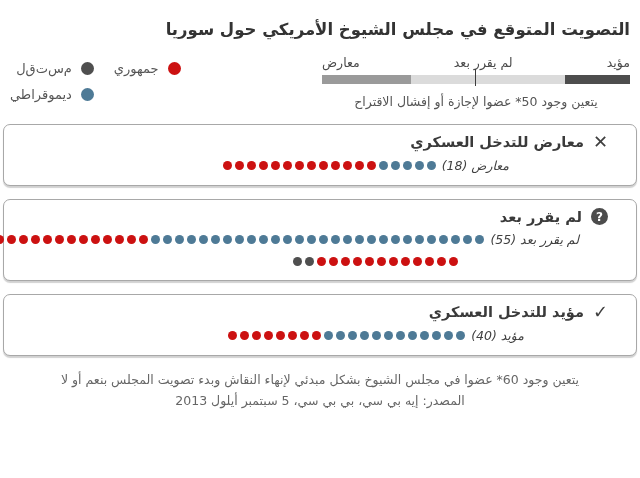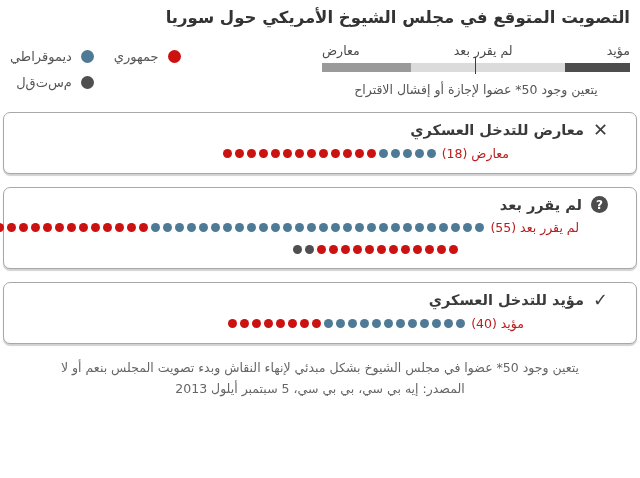--- a/index.html
+++ b/index.html
@@ -3,21 +3,21 @@
 <meta charset="utf-8">
 <style>
   * { box-sizing: border-box; margin: 0; padding: 0; }
   html, body { width: 640px; height: 478px; }
   body {
     background: #ffffff;
     font-family: "DejaVu Sans", sans-serif;
     direction: rtl;
     overflow: hidden;
   }
-  .page { padding: 8px 10px 0; }
+  .page { padding: 20px 10px 0; }
 
   .title {
     font-size: 16.5px;
     font-weight: bold;
     color: #333333;
     margin: 0 0 16px;
     white-space: nowrap;
   }
 
   
@@ -90,21 +90,21 @@
     display: flex; align-items: center; justify-content: center;
     line-height: 1; flex: none;
   }
   .dot-row {
     display: flex;
     align-items: center;
     gap: 6px;
     margin-bottom: 8px;
     min-height: 13px;
   }
-  .row-label { font-size: 12.5px; color: #b91c1c; white-space: nowrap; }
+  .row-label { font-size: 12.5px; color: #404040; white-space: nowrap; font-style: italic; }
   .dots { display: flex; gap: 3px; }
   .dot { width: 9px; height: 9px; border-radius: 50%; flex: none; }
 
   .footer {
     text-align: center;
     font-size: 12.5px;
     color: #666666;
     line-height: 1.7;
     margin-top: 2px;
     white-space: nowrap;
@@ -136,26 +136,26 @@
 
     <div class="legend">
       <div class="legend-col">
         <div class="leg-item">
           <span class="leg-dot" style="background: rgb(204, 17, 17);"></span>
           <span>جمهوري</span>
         </div>
       </div>
       <div class="legend-col">
         <div class="leg-item">
+          <span class="leg-dot" style="background: rgb(79, 79, 79);"></span>
+          <span>م‌س‌ت‌ق‌ل</span>
+        </div>
+        <div class="leg-item">
           <span class="leg-dot" style="background: rgb(78, 122, 150);"></span>
           <span>ديموقراطي</span>
-        </div>
-        <div class="leg-item">
-          <span class="leg-dot" style="background: rgb(79, 79, 79);"></span>
-          <span>م‌س‌ت‌ق‌ل</span>
         </div>
       </div>
     </div>
 
   </div>
 
   <div class="panel">
     <div class="p-head">
       <span class="icon-x">✕</span>
       <span>معارض للتدخل العسكري</span>
@@ -283,17 +283,17 @@
           <span class="dot" style="background: rgb(204, 17, 17);"></span>
           <span class="dot" style="background: rgb(204, 17, 17);"></span>
           <span class="dot" style="background: rgb(204, 17, 17);"></span>
           <span class="dot" style="background: rgb(204, 17, 17);"></span>
           <span class="dot" style="background: rgb(204, 17, 17);"></span>
         </span>
     </div>
   </div>
 
   <div class="footer">
-    <div>يتعين وجود 50* عضوا في مجلس الشيوخ بشكل مبدئي لإنهاء النقاش وبدء تصويت المجلس بنعم أو لا</div>
+    <div>يتعين وجود 60* عضوا في مجلس الشيوخ بشكل مبدئي لإنهاء النقاش وبدء تصويت المجلس بنعم أو لا</div>
     <div>المصدر: إيه بي سي، بي بي سي، 5 سبتمبر أيلول 2013</div>
   </div>
 
 </div>
 
 </body></html>

